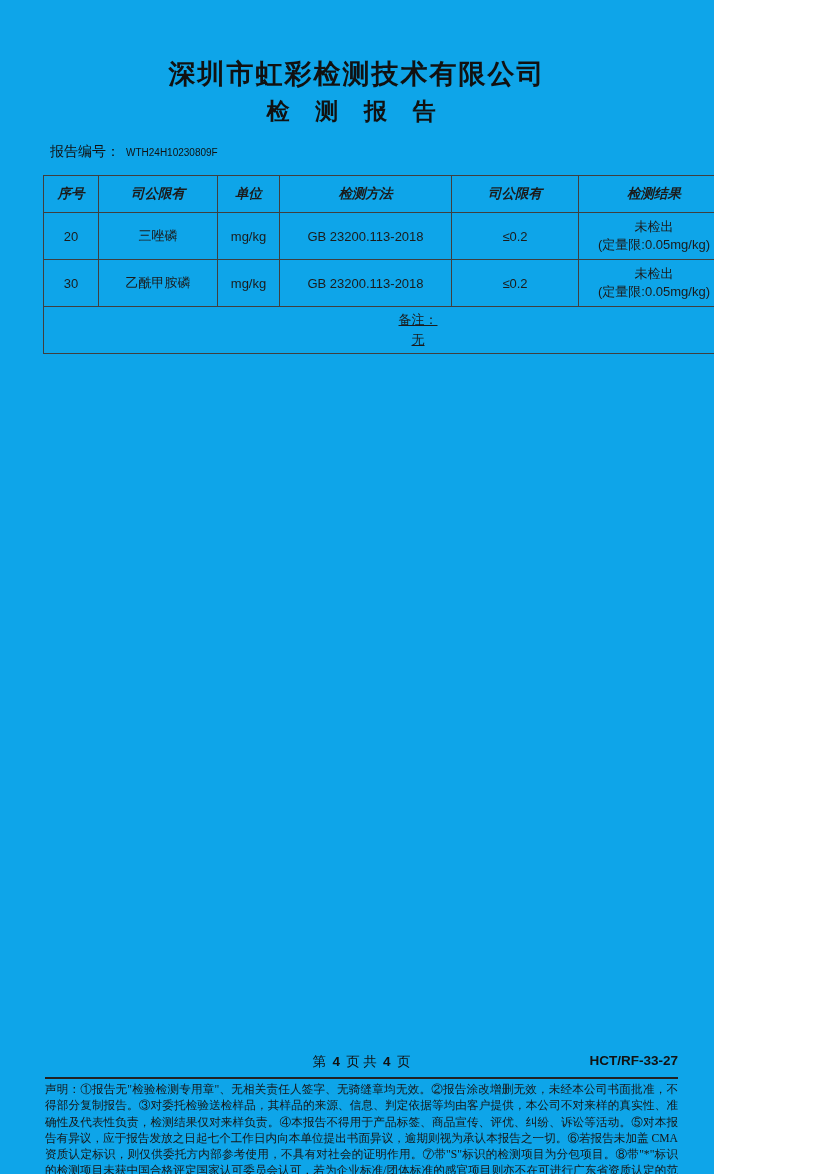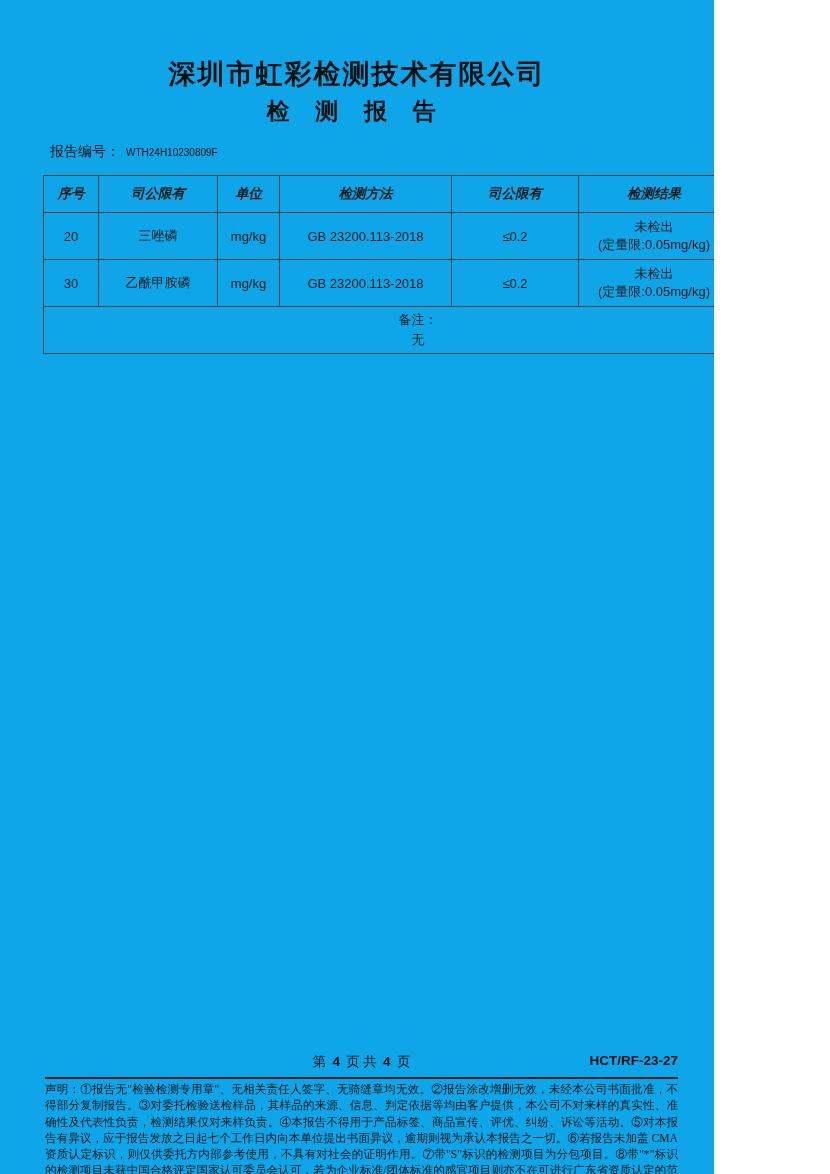--- a/index.html
+++ b/index.html
@@ -70,20 +70,21 @@
     font-size:13.5px;
     font-style:italic;
   }
   table.results tbody td{height:46px;}
   .result-line{line-height:18px;}
   td.remark-cell{
     height:48px;
     text-align:left;
     vertical-align:top;
     padding:4px 6px;
+    text-decoration:underline;
   }
   .remark-label{display:block;line-height:20px;}
   .remark-value{display:block;line-height:20px;}
   
   .end-marker{
     margin-top:26px;
     text-align:center;
     font-weight:bold;
     font-size:14px;
     color:#222;
@@ -204,19 +205,19 @@
     <circle cx="95" cy="95" r="88" fill="none" stroke-width="5.5" opacity="0.88" stroke-dasharray="78 2 44 3 58 2 108 4 62 3 200 0" stroke="#e0382c"></circle>
     <path id="sealArc" d="M 95 163 A 68 68 0 0 1 95 27" fill="none"></path>
     <text font-size="20" letter-spacing="2" opacity="0.92" fill="#e0382c" font-family="Liberation Serif, serif" font-weight="bold">
       <textPath href="#sealArc" startOffset="13%">◆章•司公限有</textPath>
     </text>
   </svg>
 
   <div class="footer">
     <div class="page-line">
       <span class="page-center"><span>第</span> <b>4</b> <span>页 共</span> <b>4</b> <span>页</span></span>
-      <span class="doc-code">HCT/RF-23-27</span>
+      <span class="doc-code">HCT/RF-33-27</span>
     </div>
     <div class="divider"></div>
     <p class="declaration">声明：①报告无"检验检测专用章"、无相关责任人签字、无骑缝章均无效。②报告涂改增删无效，未经本公司书面批准，不得部分复制报告。③对委托检验送检样品，其样品的来源、信息、判定依据等均由客户提供，本公司不对来样的真实性、准确性及代表性负责，检测结果仅对来样负责。④本报告不得用于产品标签、商品宣传、评优、纠纷、诉讼等活动。⑤对本报告有异议，应于报告发放之日起七个工作日内向本单位提出书面异议，逾期则视为承认本报告之一切。⑥若报告未加盖 CMA 资质认定标识，则仅供委托方内部参考使用，不具有对社会的证明作用。⑦带"S"标识的检测项目为分包项目。⑧带"*"标识的检测项目未获中国合格评定国家认可委员会认可，若为企业标准/团体标准的感官项目则亦不在可进行广东省资质认定的范围。⑨本报告判定规则按约定基于简单接受风险共担原则。</p>
   </div>
 
 </div>
 
 </body></html>

